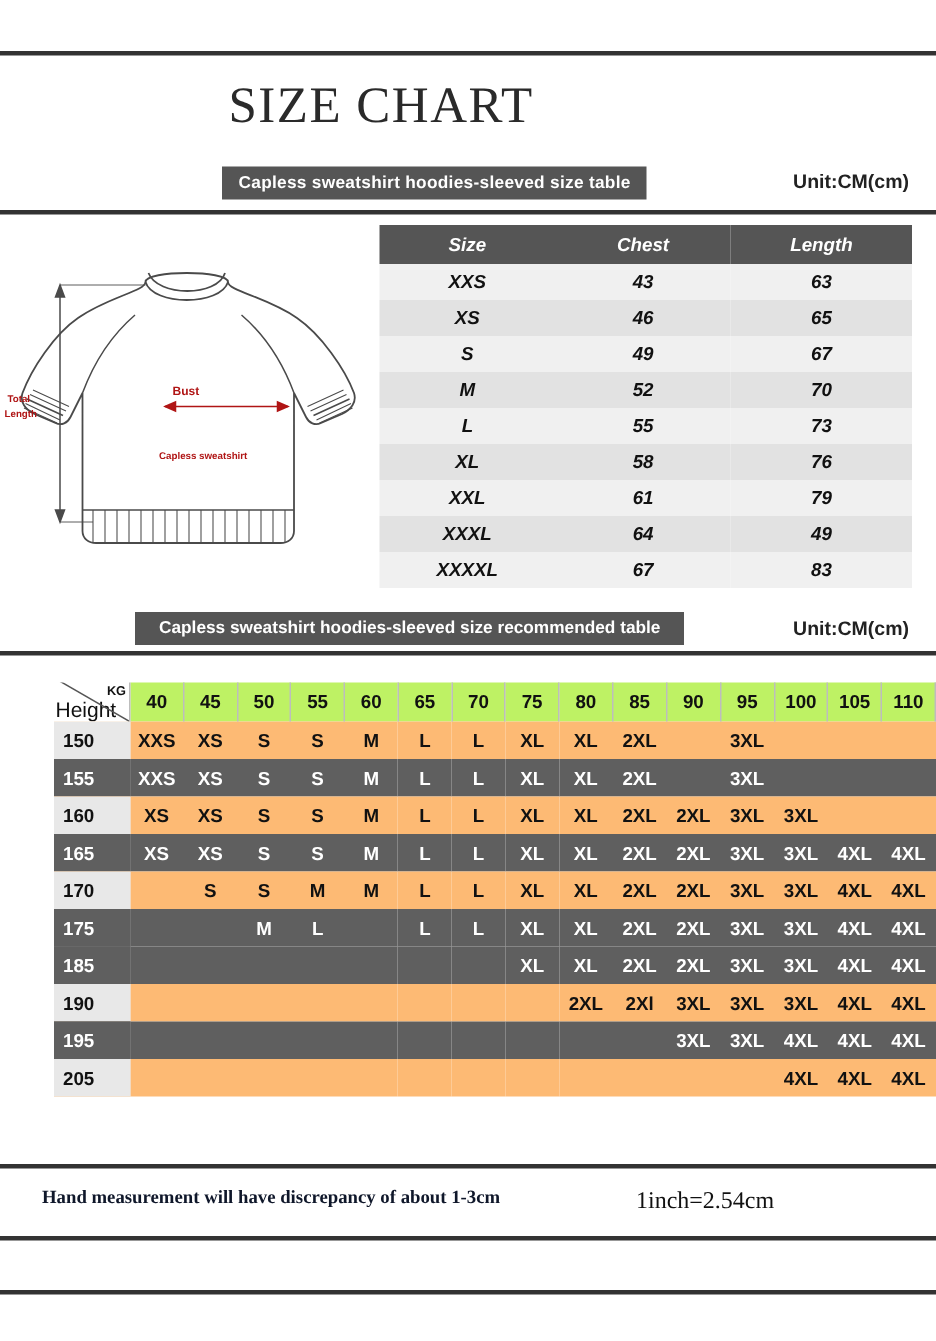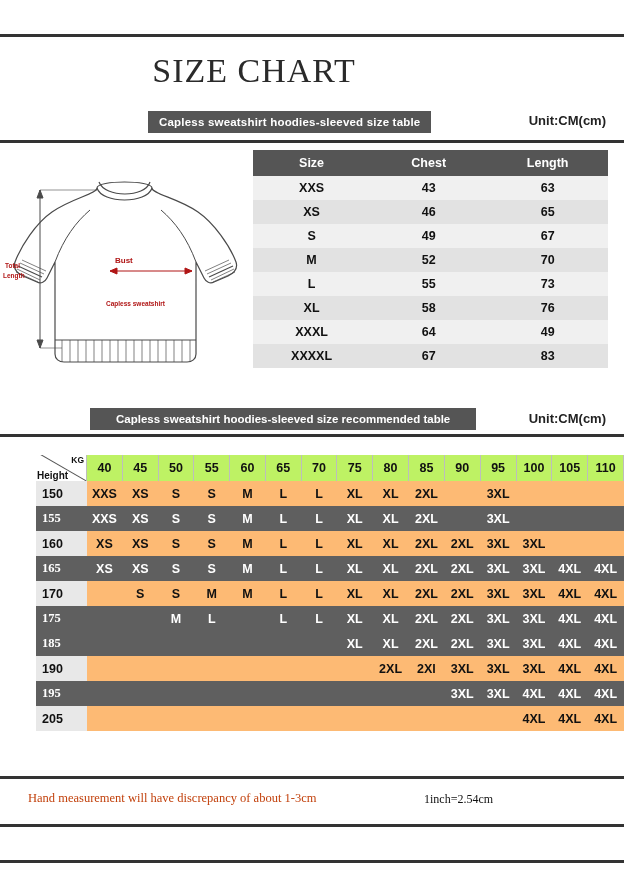--- a/index.html
+++ b/index.html
@@ -68,20 +68,21 @@
   }
   .illo svg { display: block; }
 
   
   .size-table {
     position: absolute;
     top: 150px; left: 253px;
     width: 355px;
     border-collapse: collapse;
     font-size: 12.5px;
+    font-style: italic;
   }
   .size-table th {
     background: #555555;
     color: #ffffff;
     font-weight: bold;
     padding: 6px 0;
     font-size: 12.5px;
   }
   .size-table td {
     padding: 5px 0;
@@ -97,21 +98,21 @@
   .size-table .c2 { width: 34%; }
 
   
   .subtitle-bar2 {
     position: absolute;
     top: 408px; left: 90px;
     background: #555555;
     color: #ffffff;
     font-size: 11.5px;
     font-weight: bold;
-    padding: 5px 26px;
+    padding: 5px 16px;
   }
   .unit2 {
     position: absolute;
     top: 411px; right: 18px;
     font-size: 13px;
     font-weight: bold;
     color: #222;
   }
 
   
@@ -160,48 +161,49 @@
   }
   .corner-kg {
     position: absolute;
     top: 0px; right: 2px;
     font-size: 8.5px;
     font-weight: bold;
   }
   .corner-h {
     position: absolute;
     bottom: 0px; left: 1px;
-    font-size: 10px;
-    font-weight: bold;
+    font-size: 14px;
+    font-weight: normal;
   }
   .rec tbody tr.dark { background: #5f5f5f; color: #ffffff; }
   .rec tbody tr.light { background: #fdba74; color: #111111; }
   .rec tbody td.hcell {
     width: 50px;
     text-align: left;
     padding-left: 6px;
     background: #ffffff;
     color: #111111;
   }
-  .rec tbody tr.dark td.hcell { background: #5f5f5f; color: #ffffff; font-family: Liberation Serif, serif; }
+  .rec tbody tr.dark td.hcell { background: #5f5f5f; color: #ffffff; }
   .rec tbody tr.light td.hcell { background: #e8e8e8; color: #111111; }
   .rec td.val { width: 36px; }
 
   
   .foot-note {
     position: absolute;
     top: 791px; left: 28px;
     font-size: 12.5px;
     font-family: "Liberation Serif", serif;
-    color: #c2410c;
+    color: #0f172a;
+    font-weight: bold;
   }
   .foot-inch {
     position: absolute;
     top: 792px; left: 424px;
-    font-size: 12px;
+    font-size: 16px;
     font-family: "Liberation Serif", serif;
     color: #111;
   }
 
   .illo-label {
     font-size: 8px;
     font-weight: bold;
     fill: #b01515;
     font-family: "Liberation Sans", sans-serif;
   }
@@ -324,20 +326,25 @@
       </tr>
       <tr>
         <td>L</td>
         <td>55</td>
         <td>73</td>
       </tr>
       <tr>
         <td>XL</td>
         <td>58</td>
         <td>76</td>
+      </tr>
+      <tr>
+        <td>XXL</td>
+        <td>61</td>
+        <td>79</td>
       </tr>
       <tr>
         <td>XXXL</td>
         <td>64</td>
         <td>49</td>
       </tr>
       <tr>
         <td>XXXXL</td>
         <td>67</td>
         <td>83</td>

